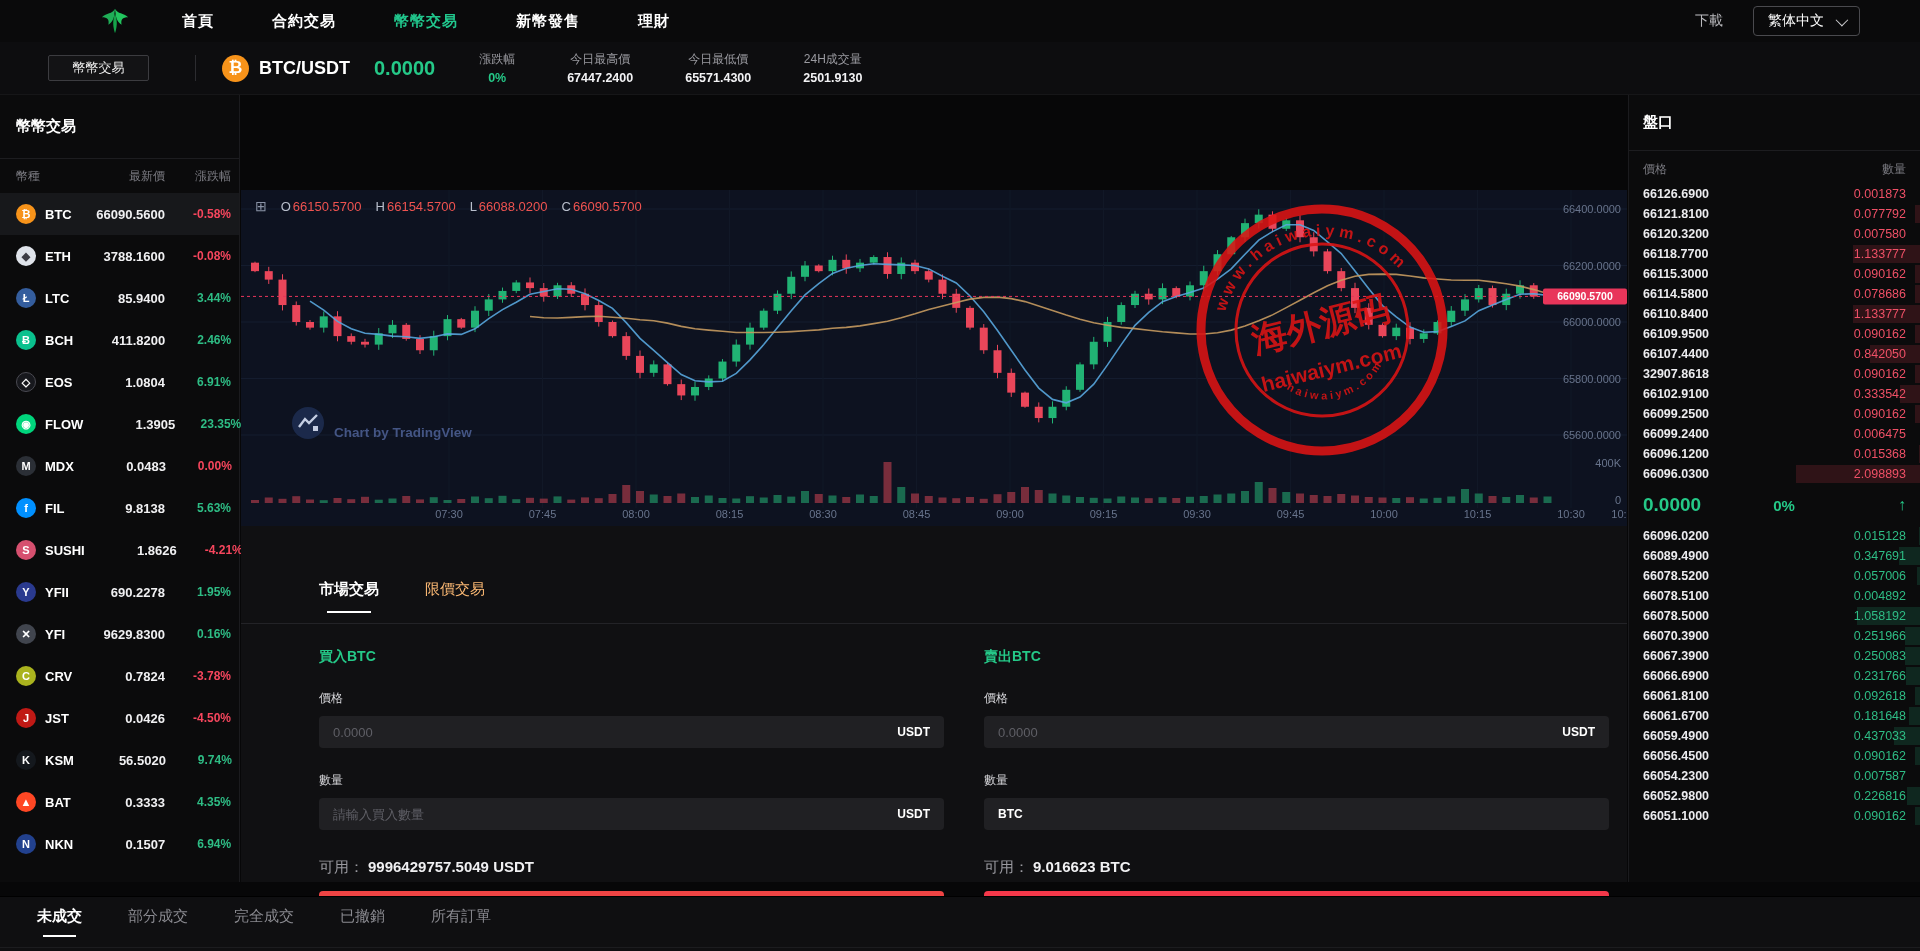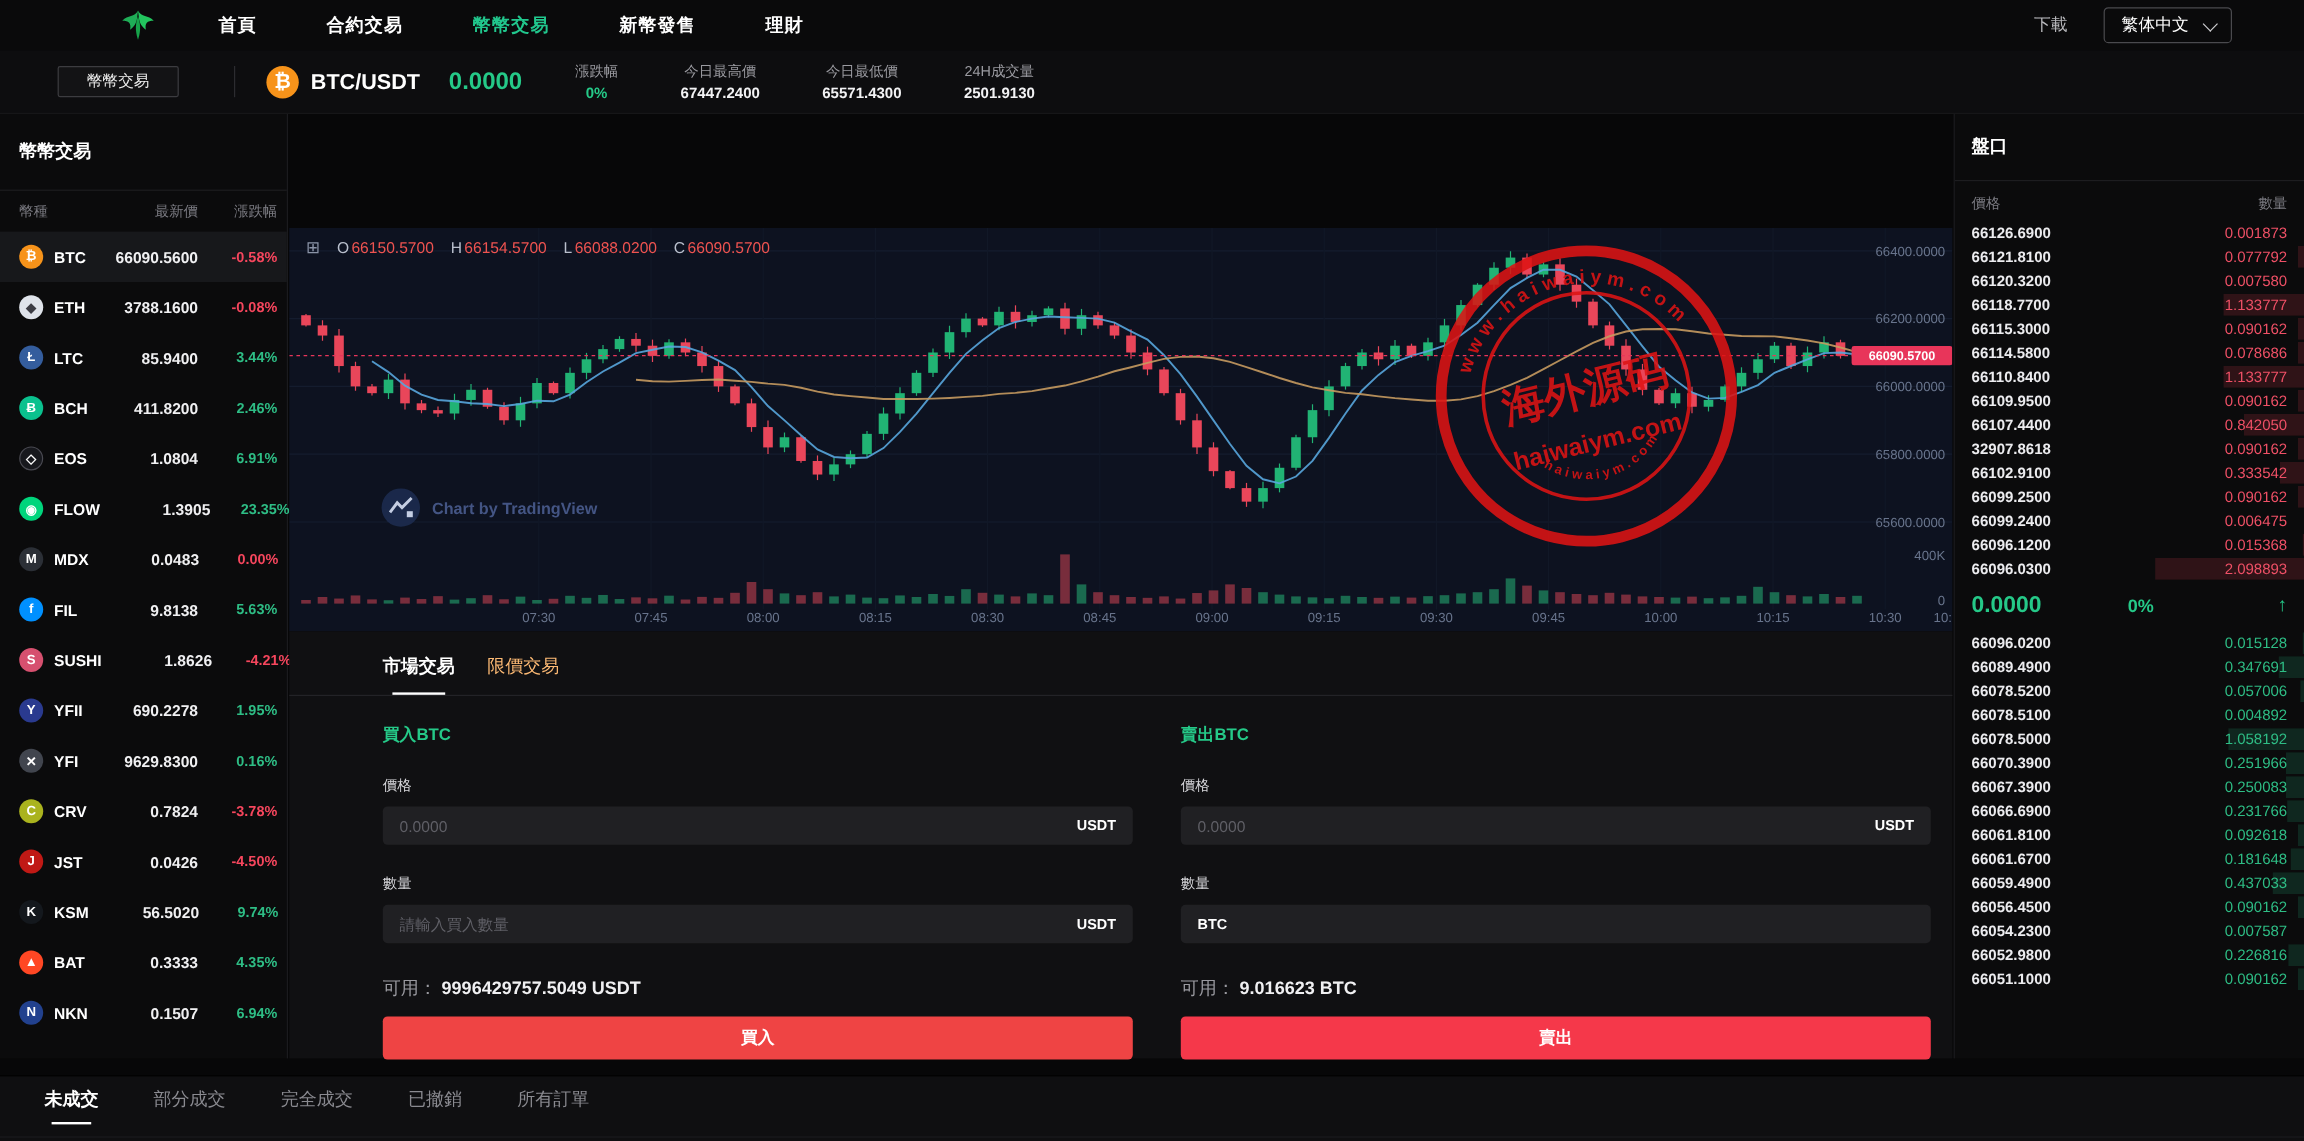--- a/index.html
+++ b/index.html
@@ -62,28 +62,28 @@
     color:#8b93a8; cursor:pointer; position:relative; }
   .tf.active { color:#3b82f6; }
   .tf.active::after { content:""; position:absolute; bottom:0; left:50%; transform:translateX(-50%);
     width:170px; height:3px; background:#2f7bf6; }
   #chart-area { position:absolute; top:95px; left:0; width:1386px; height:336px; background:#0d1220; overflow:hidden; }
   #ohlc-row { position:absolute; top:8px; left:14px; display:flex; align-items:center; gap:14px;
     font-size:13px; z-index:5; }
   #ohlc-row .plus { color:#8a93a6; font-size:14px; border:1px solid #5a central6372; padding:0; }
   .ohlc-item { color:#b9bfcc; }
   .ohlc-item b { color:#ef5350; font-weight:normal; margin-left:2px; }
-  #tv-attrib { position:absolute; left:76px; top:216px; display:flex; align-items:center; gap:9px; z-index:4; opacity:.95;}
+  #tv-attrib { position:absolute; left:50px; top:216px; display:flex; align-items:flex-end; gap:9px; z-index:4; opacity:.95;}
   #tv-attrib .txt { color:#47598a; font-size:13.5px; font-weight:bold; }
   .stamp { position:absolute; left:931px; top:-10px; width:300px; height:300px; z-index:6; pointer-events:none; }
 
   
   #trade { position:absolute; top:431px; left:0; width:1386px; height:356px; background:#101012; }
-  #trade-tabs { height:54px; border-bottom:1px solid #232327; display:flex; align-items:flex-end;
-    padding-left:78px; gap:27px; }
+  #trade-tabs { height:54px; border-bottom:1px solid #232327; display:flex; align-items:center;
+    padding-left:78px; gap:46px;margin-top:44px; }
   .ttab { font-size:15px; color:#fdba74; padding-bottom:14px; cursor:pointer; position:relative; }
   .ttab.active { color:#fff; font-weight:bold; }
   .ttab.active::after { content:""; position:absolute; left:8px; right:8px; bottom:0; height:2px; background:#fff; }
   #forms { display:flex; padding:0 18px 0 78px; gap:40px; }
   .form { flex:1; }
   .f-title { color:#25c988; font-size:14px; font-weight:bold; margin-top:24px; }
   .f-label { color:#d8d8dc; font-size:12px; margin-top:24px; margin-bottom:9px; }
   .f-input { height:32px; background:#202023; border-radius:4px; display:flex; align-items:center; padding:0 14px; }
   .f-input input { flex:1; background:none; border:none; outline:none; color:#dedee2; font-size:13px;
     font-family:"Liberation Sans",sans-serif; }

